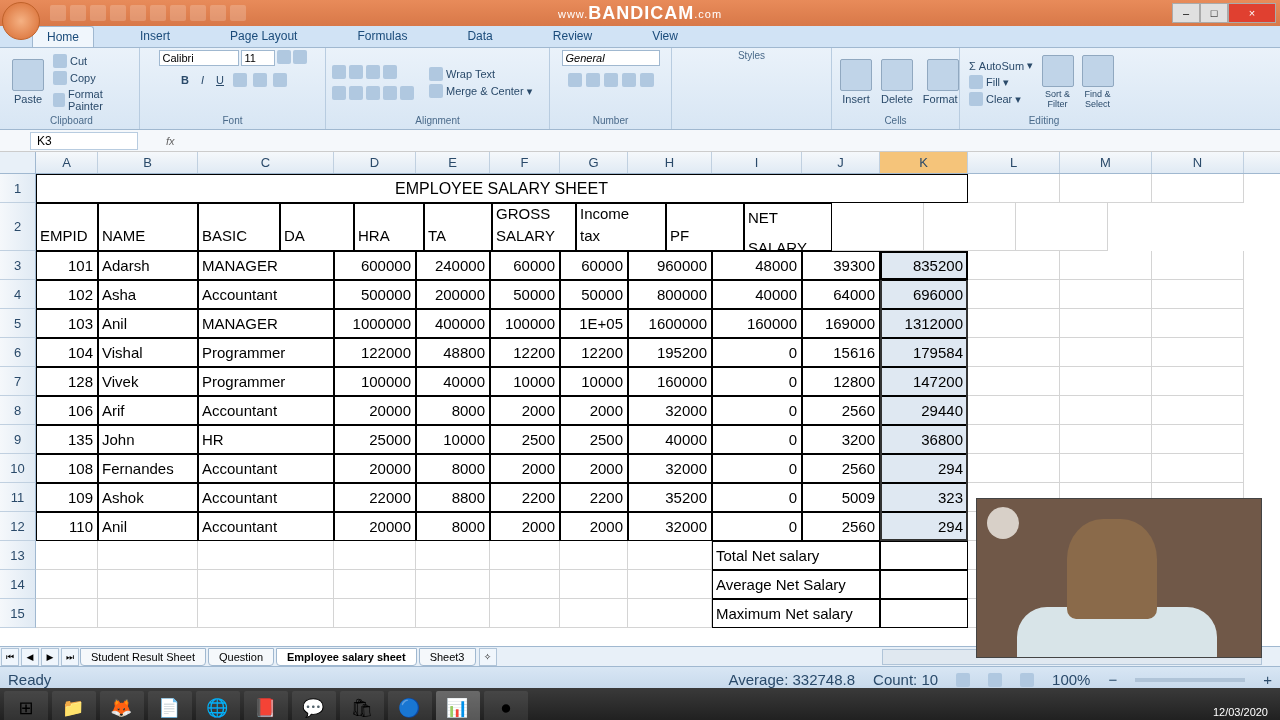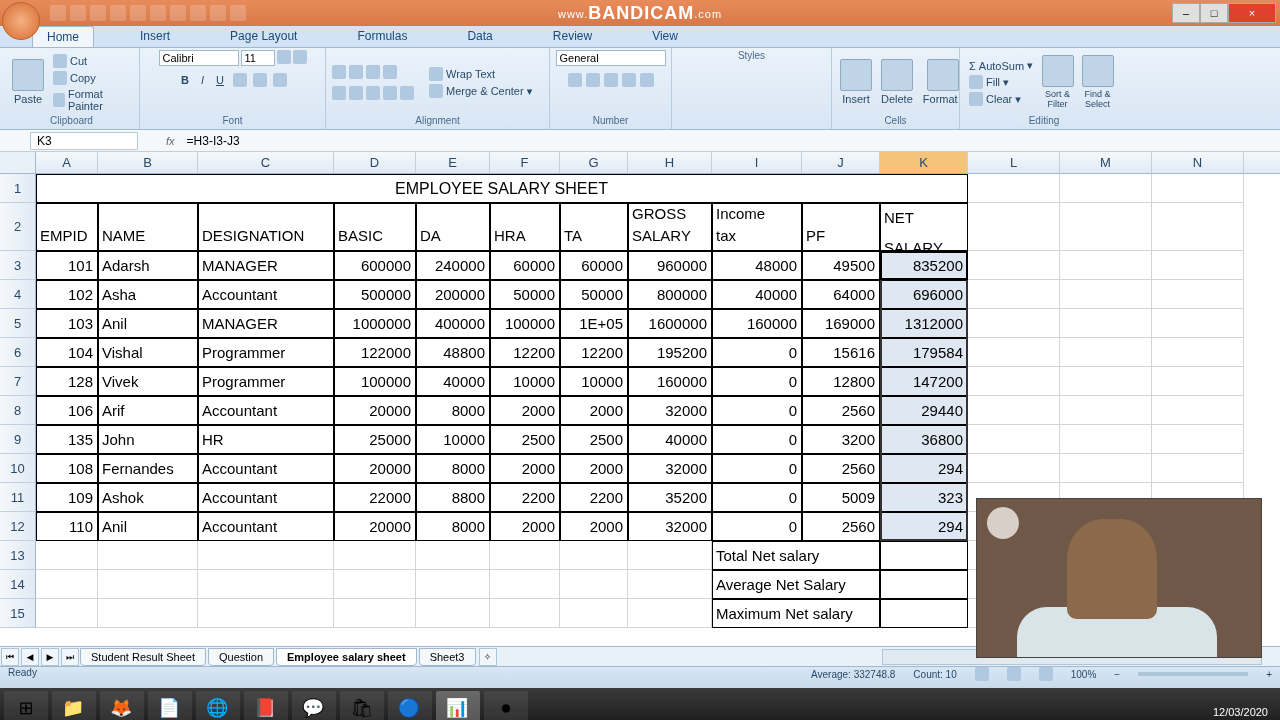--- a/index.html
+++ b/index.html
@@ -58,21 +58,21 @@
 .sel-range-border { position: absolute; border: 2px solid #333; pointer-events: none; }
 
 
 .sheet-tabs { height: 20px; background: #e8f0f8; display: flex; align-items: center; border-top: 1px solid #a0b8d0; font-size: 11px; }
 .nav-btn { width: 18px; height: 18px; border: 1px solid #b0c4d8; background: #f0f6fc; margin: 0 1px; font-size: 9px; text-align: center; line-height: 16px; }
 .sheet-tab { padding: 2px 10px; border: 1px solid #a0b8d0; background: #f5f8fb; border-radius: 0 0 4px 4px; margin-right: 2px; }
 .sheet-tab.active { background: #fff; font-weight: bold; }
 .hscroll { flex: 1; max-width: 380px; height: 16px; background: #e0e8f0; border: 1px solid #b0c4d8; margin-left: auto; margin-right: 18px; }
 
 
-.status-bar { height: 22px; background: linear-gradient(#d8e6f4,#c8daec); display: flex; align-items: flex-start; font-size: 10px; color: #2a4a6a; padding: 0 8px; border-top: 1px solid #a0b8d0; }
+.status-bar { height: 22px; background: linear-gradient(#d8e6f4,#c8daec); display: flex; align-items: flex-end; font-size: 15px; color: #2a4a6a; padding: 0 8px; border-top: 1px solid #a0b8d0; }
 .status-stats { margin-left: auto; display: flex; gap: 18px; align-items: center; }
 .zoom-slider { width: 110px; height: 4px; background: #b0c4d8; }
 
 
 .taskbar { height: 40px; background: linear-gradient(#3a3a3a,#1a1a1a); display: flex; align-items: center; padding: 0 4px; gap: 4px; }
 .task-btn { width: 44px; height: 34px; background: rgba(255,255,255,0.08); border-radius: 2px; display: flex; align-items: center; justify-content: center; font-size: 18px; }
 .task-right { margin-left: auto; color: #fff; font-size: 11px; padding: 0 8px; margin-top: 8px; }
 
 
 .webcam { position: absolute; right: 18px; bottom: 62px; width: 286px; height: 160px; background: #705848; border: 1px solid #444; }
@@ -185,21 +185,21 @@
             <span class="rg-icon"></span>
             <span>Wrap Text</span>
           </span>
         <span class="rg-item"><span class="rg-icon"></span><span>Merge &amp; Center</span> ▾</span>
       </div>
     </div>
     <div class="ribbon-group-title">Alignment</div>
   </div>
   <div class="ribbon-group" style="width:122px">
     <div class="ribbon-group-body rg-col">
-      <input class="font-select" style="width: 110px;" value="General">
+      <input class="font-select" style="width: 98px; font-style: italic;" value="General">
       <div style="display:flex;gap:4px;margin-top:6px">
         <span class="rg-icon"></span>
         <span class="rg-icon"></span>
         <span class="rg-icon"></span>
         <span class="rg-icon"></span>
         <span class="rg-icon"></span>
       </div>
     </div>
     <div class="ribbon-group-title">Number</div>
   </div>
@@ -239,21 +239,20 @@
           <span class="rg-item" style="font-size:9px;text-align:center;width:34px">Find &amp; Select</span>
         </div>
     </div>
     <div class="ribbon-group-title">Editing</div>
   </div>
 </div>
 
 <div class="formula-row">
   <input class="name-box" value="K3" style="">
   <span class="fx-label">fx</span>
-  <input class="formula-input" value="=H3-I3-J3" style="">
 </div>
 
 <div class="col-headers">
   <div class="corner"></div>
   <div class="col-header cA">A</div>
   <div class="col-header cB">B</div>
   <div class="col-header cC">C</div>
   <div class="col-header cD">D</div>
   <div class="col-header cE">E</div>
   <div class="col-header cF">F</div>
@@ -272,21 +271,20 @@
       <div class="row-header">1</div>
       <div class="cell b-all title" style="width:932px">EMPLOYEE SALARY SHEET</div>
       <div class="cell cL "></div>
       <div class="cell cM "></div>
       <div class="cell cN "></div>
     </div>
     <div class="grid-row" style="height:48px">
       <div class="row-header" style="line-height:48px">2</div>
       <div class="cell b-all cA" style="line-height:22px;padding-top:22px">EMPID</div>
       <div class="cell b-all cB" style="line-height:22px;padding-top:22px">NAME</div>
-      <div class="cell b-all cC" style="line-height:22px;padding-top:22px">DESIGNATION</div>
       <div class="cell b-all cD" style="line-height:22px;padding-top:22px">BASIC</div>
       <div class="cell b-all cE" style="line-height:22px;padding-top:22px">DA</div>
       <div class="cell b-all cF" style="line-height:22px;padding-top:22px">HRA</div>
       <div class="cell b-all cG" style="line-height:22px;padding-top:22px">TA</div>
       <div class="cell b-all cH" style="line-height:22px;padding-top:0">GROSS<br>SALARY</div>
       <div class="cell b-all cI" style="line-height:22px;padding-top:0">Income<br>tax</div>
       <div class="cell b-all cJ" style="line-height:22px;padding-top:22px">PF</div>
       <div class="cell b-all cK" style="line-height:30px;padding-top:0">NET<br>SALARY</div>
       <div class="cell cL "></div>
       <div class="cell cM "></div>
@@ -296,21 +294,21 @@
       <div class="row-header">3</div>
       <div class="cell b-all cA num ">101</div>
       <div class="cell b-all cB  ">Adarsh</div>
       <div class="cell b-all cC  ">MANAGER</div>
       <div class="cell b-all cD num ">600000</div>
       <div class="cell b-all cE num ">240000</div>
       <div class="cell b-all cF num ">60000</div>
       <div class="cell b-all cG num ">60000</div>
       <div class="cell b-all cH num ">960000</div>
       <div class="cell b-all cI num ">48000</div>
-      <div class="cell b-all cJ num ">49500</div>
+      <div class="cell b-all cJ num ">39300</div>
       <div class="cell b-all cK num sel">835200</div>
       <div class="cell cL "></div>
       <div class="cell cM "></div>
       <div class="cell cN "></div>
     </div>
     <div class="grid-row">
       <div class="row-header">4</div>
       <div class="cell b-all cA num ">102</div>
       <div class="cell b-all cB  ">Asha</div>
       <div class="cell b-all cC  ">Accountant</div>

